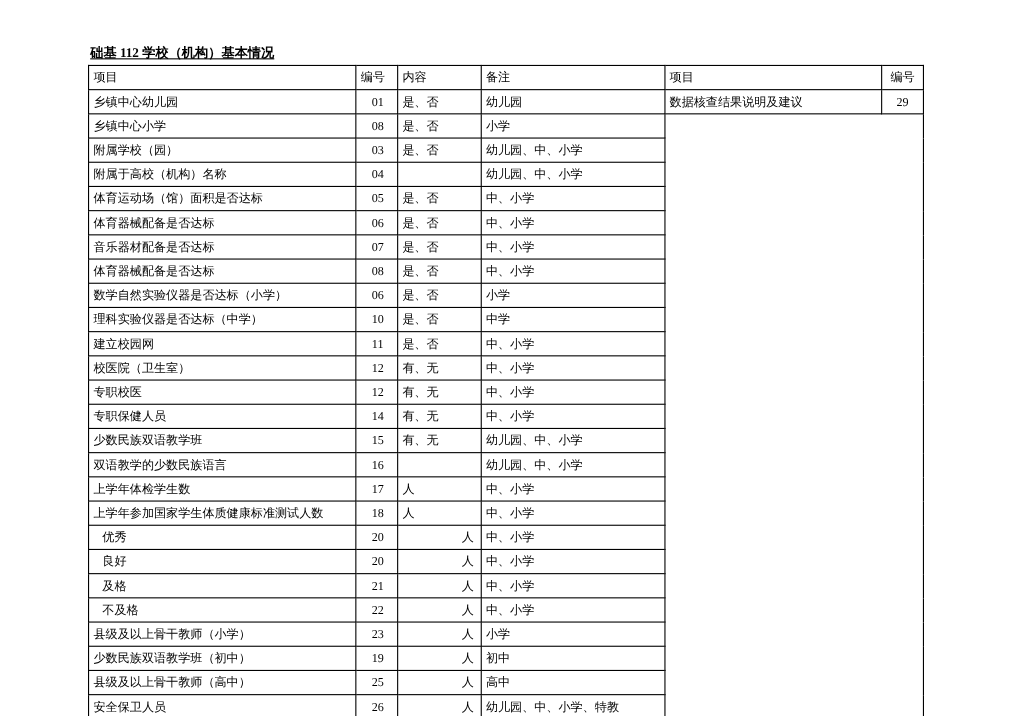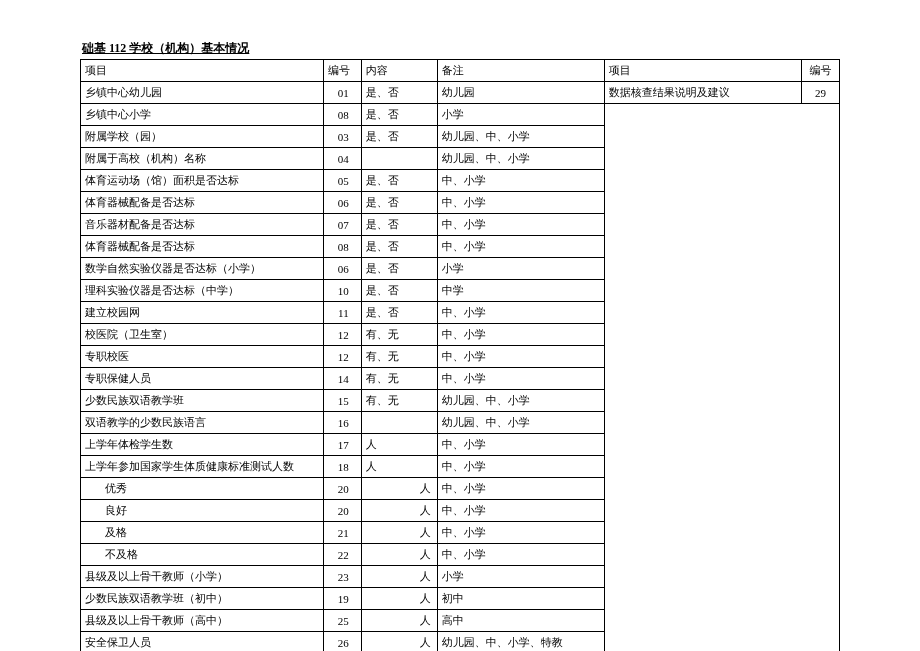--- a/index.html
+++ b/index.html
@@ -41,21 +41,21 @@
     }
     .col-item-left { width: 32%; }
     .col-num-left { width: 5%; text-align: left; }
     .col-content { width: 10%; }
     .col-remark { width: 22%; }
     .col-item-right { width: 26%; }
     .col-num-right { width: 5%; text-align: center; }
     .num-cell { text-align: center; padding-left: 6px; }
     .num-cell-right { text-align: center; }
     .content-right { text-align: right; padding-right: 6px; }
-    .indent1 { padding-left: 24px; }
+    .indent1 { padding-left: 12px; }
     .right-merged {
       vertical-align: top;
       padding-top: 4px;
     }
   </style>
 </head>
 <body>
 
 <div class="title">础基 112 学校（机构）基本情况</div>
 

